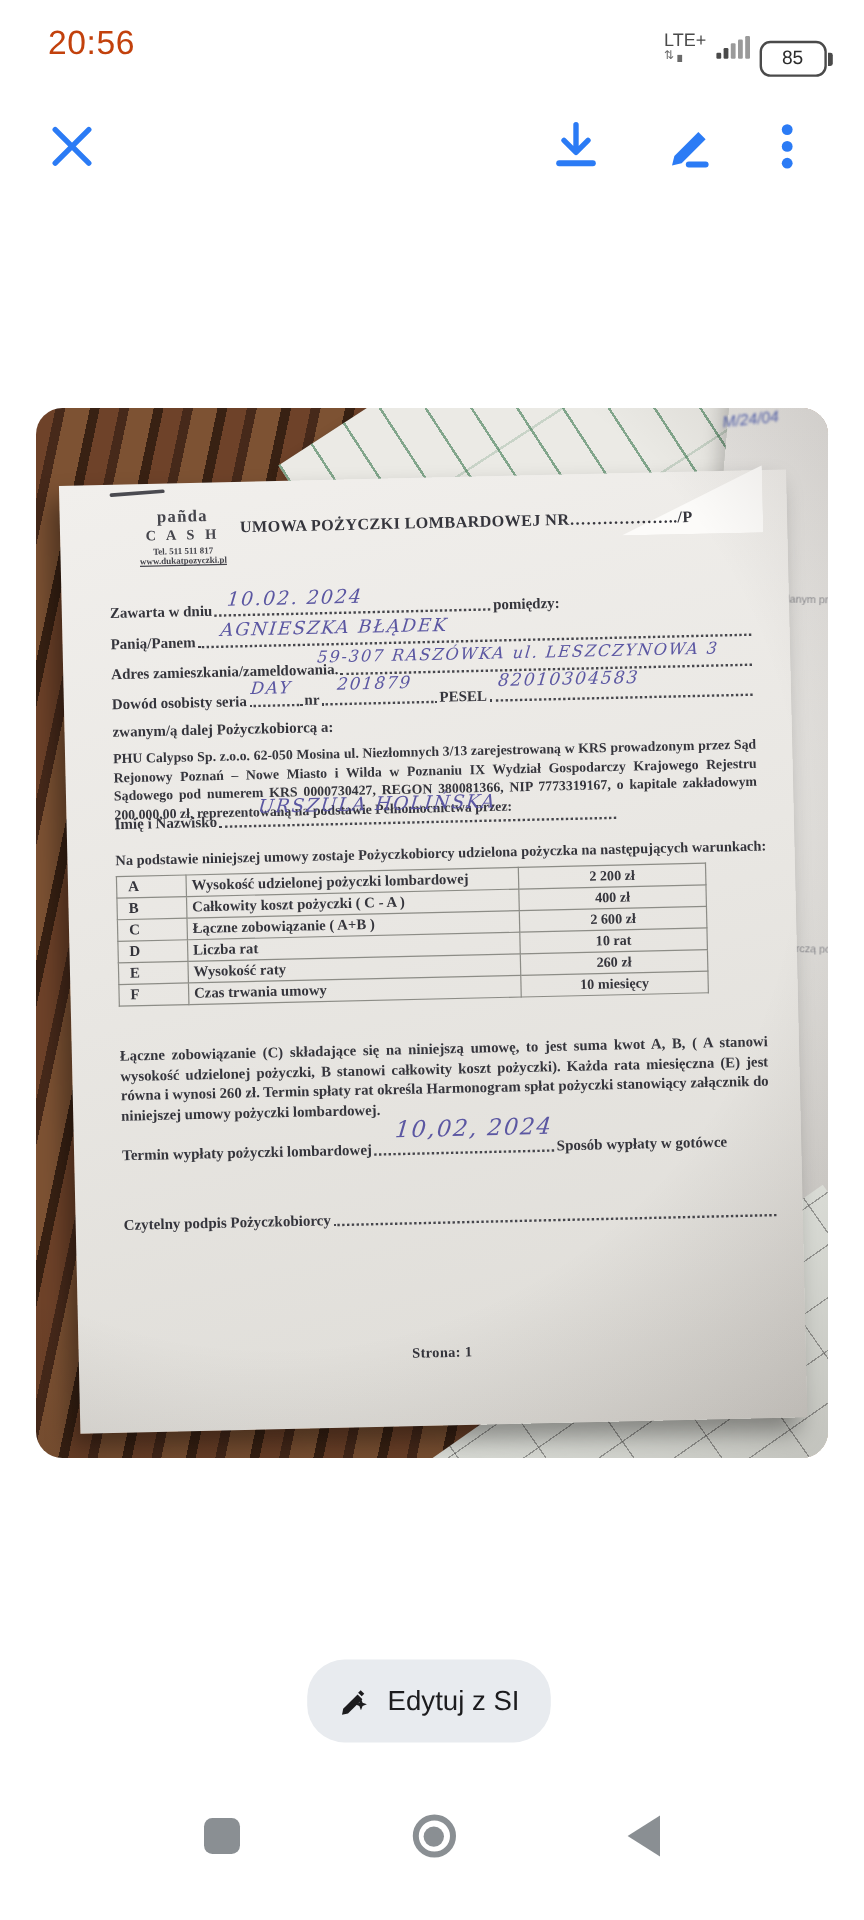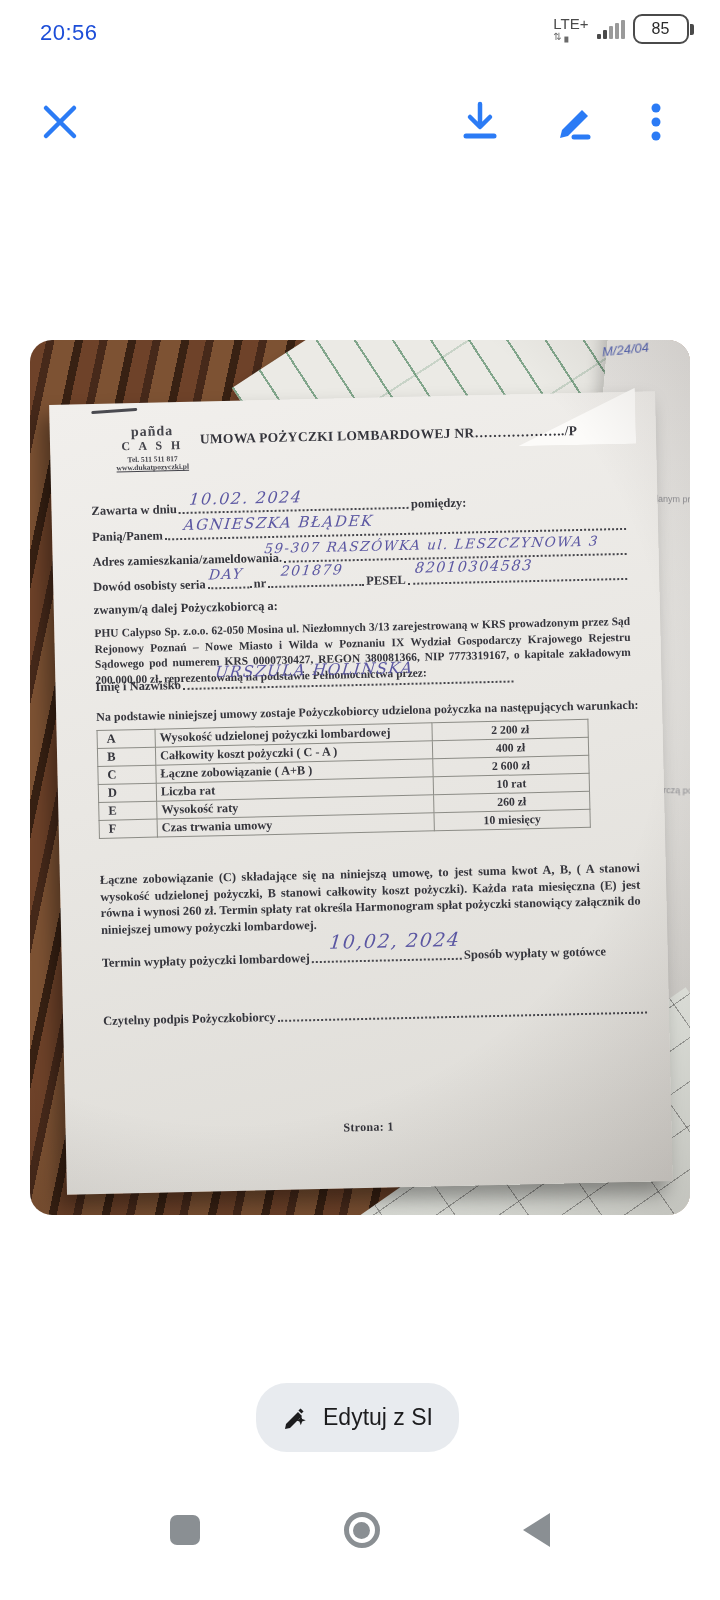--- a/index.html
+++ b/index.html
@@ -2,29 +2,29 @@
 <html><head>
 <meta charset="utf-8">
 <style>
   html,body{margin:0;padding:0;}
   body{
     width:720px;height:1600px;position:relative;background:#ffffff;overflow:hidden;
     font-family:"Liberation Sans", sans-serif;
   }
   
   .status-bar{position:absolute;left:0;top:0;width:720px;height:64px;}
-  .sb-time{position:absolute;left:40px;top:20px;font-size:22px;font-weight:500;color:#1d4ed8;letter-spacing:.5px;}
+  .sb-time{position:absolute;left:40px;top:20px;font-size:28px;font-weight:500;color:#c2410c;letter-spacing:.5px;}
   .sb-right{position:absolute;right:26px;top:14px;display:flex;align-items:center;gap:8px;}
   .sb-net{display:flex;flex-direction:column;align-items:flex-start;line-height:1;}
   .sb-net .lte{font-size:15px;color:#4a4a4a;font-weight:500;}
   .sb-net .arrows{font-size:10px;color:#6a6a6a;margin-top:1px;}
   .sb-bars{display:flex;align-items:flex-end;gap:2px;height:20px;}
   .sb-bars i{display:block;width:4px;background:#9a9a9a;border-radius:1px;}
   .sb-bars i.on{background:#4a4a4a;}
-  .battery{display:flex;align-items:center;}
+  .battery{display:flex;align-items:center;margin-top:20px;}
   .batt-body{min-width:44px;height:26px;border:2.5px solid #4a4a4a;border-radius:9px;
     display:flex;align-items:center;justify-content:center;font-size:16px;color:#2c2c2c;background:#fff;padding:0 4px;}
   .batt-nub{width:4px;height:11px;background:#4a4a4a;border-radius:0 2px 2px 0;margin-left:1.5px;}
   
   .toolbar{position:absolute;left:0;top:92px;width:720px;height:70px;}
   .tb-icon{position:absolute;top:8px;width:44px;height:44px;cursor:pointer;}
   .tb-close{left:38px;}
   .tb-download{left:458px;}
   .tb-edit{left:552px;}
   .tb-more{left:634px;}

